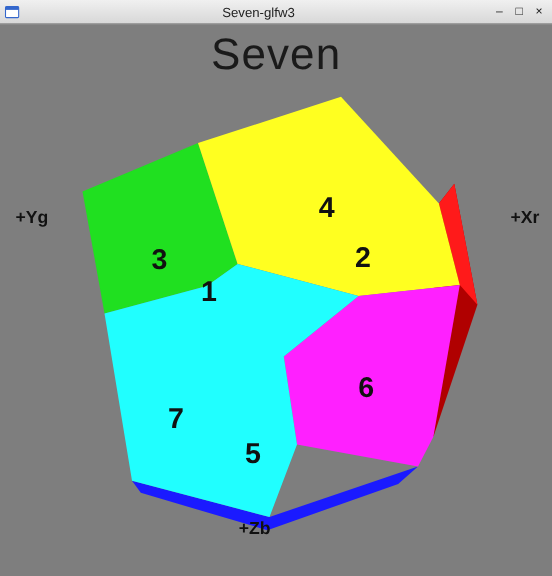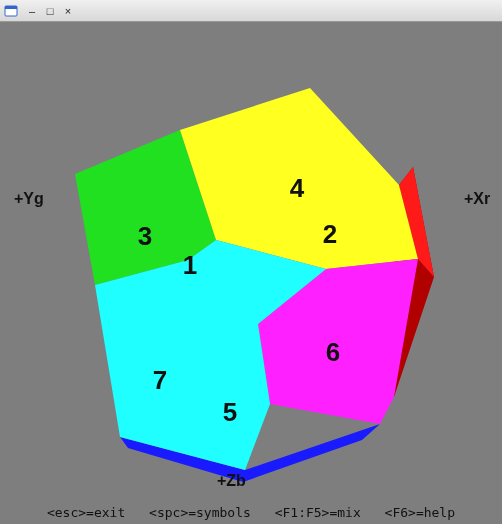--- a/index.html
+++ b/index.html
@@ -100,28 +100,30 @@
 </head>
 <body>
 
 <div class="titlebar">
   <span class="icon">
     <svg width="14" height="14" viewBox="0 0 14 14">
       <rect x="1" y="2" width="12" height="10" rx="1" fill="#fff" stroke="#3366cc" stroke-width="1"></rect>
       <rect x="1" y="2" width="12" height="3" fill="#3366cc"></rect>
     </svg>
   </span>
+  <span class="title">Seven-glfw3</span>
   <span class="win-controls">
     <span class="win-btn">–</span>
     <span class="win-btn">□</span>
     <span class="win-btn">×</span>
   </span>
 </div>
 
 <div class="viewport">
+  <div class="app-title">Seven</div>
 
   <svg class="scene" width="502" height="502" viewBox="0 0 502 502">
 
     <polygon points="120,415 245,448 380,402 362,418 243,460 128,426" fill="#1a1aff"></polygon>
 
     <polygon points="413,145 434,255 394,375 380,328 394,245 399,163" fill="#b00000"></polygon>
 
     <polygon points="399,163 413,145 434,255 418,237" fill="#ff1a1a"></polygon>
 
     <polygon points="75,152 180,108 216,218 188,238 95,263" fill="#20e020"></polygon>
@@ -138,19 +140,13 @@
     <text class="face-label" x="297" y="168">4</text>
     <text class="face-label" x="230" y="392">5</text>
     <text class="face-label" x="333" y="332">6</text>
     <text class="face-label" x="160" y="360">7</text>
   </svg>
 
   <div class="axis-label" style="left:14px; top:168px;">+Yg</div>
   <div class="axis-label" style="left:464px; top:168px;">+Xr</div>
   <div class="axis-label" style="left:217px; top:450px;">+Zb</div>
 
-  <div class="hints">
-    <span>&lt;esc&gt;=exit</span>
-    <span>&lt;spc&gt;=symbols</span>
-    <span>&lt;F1:F5&gt;=mix</span>
-    <span>&lt;F6&gt;=help</span>
-  </div>
 </div>
 
 </body></html>

